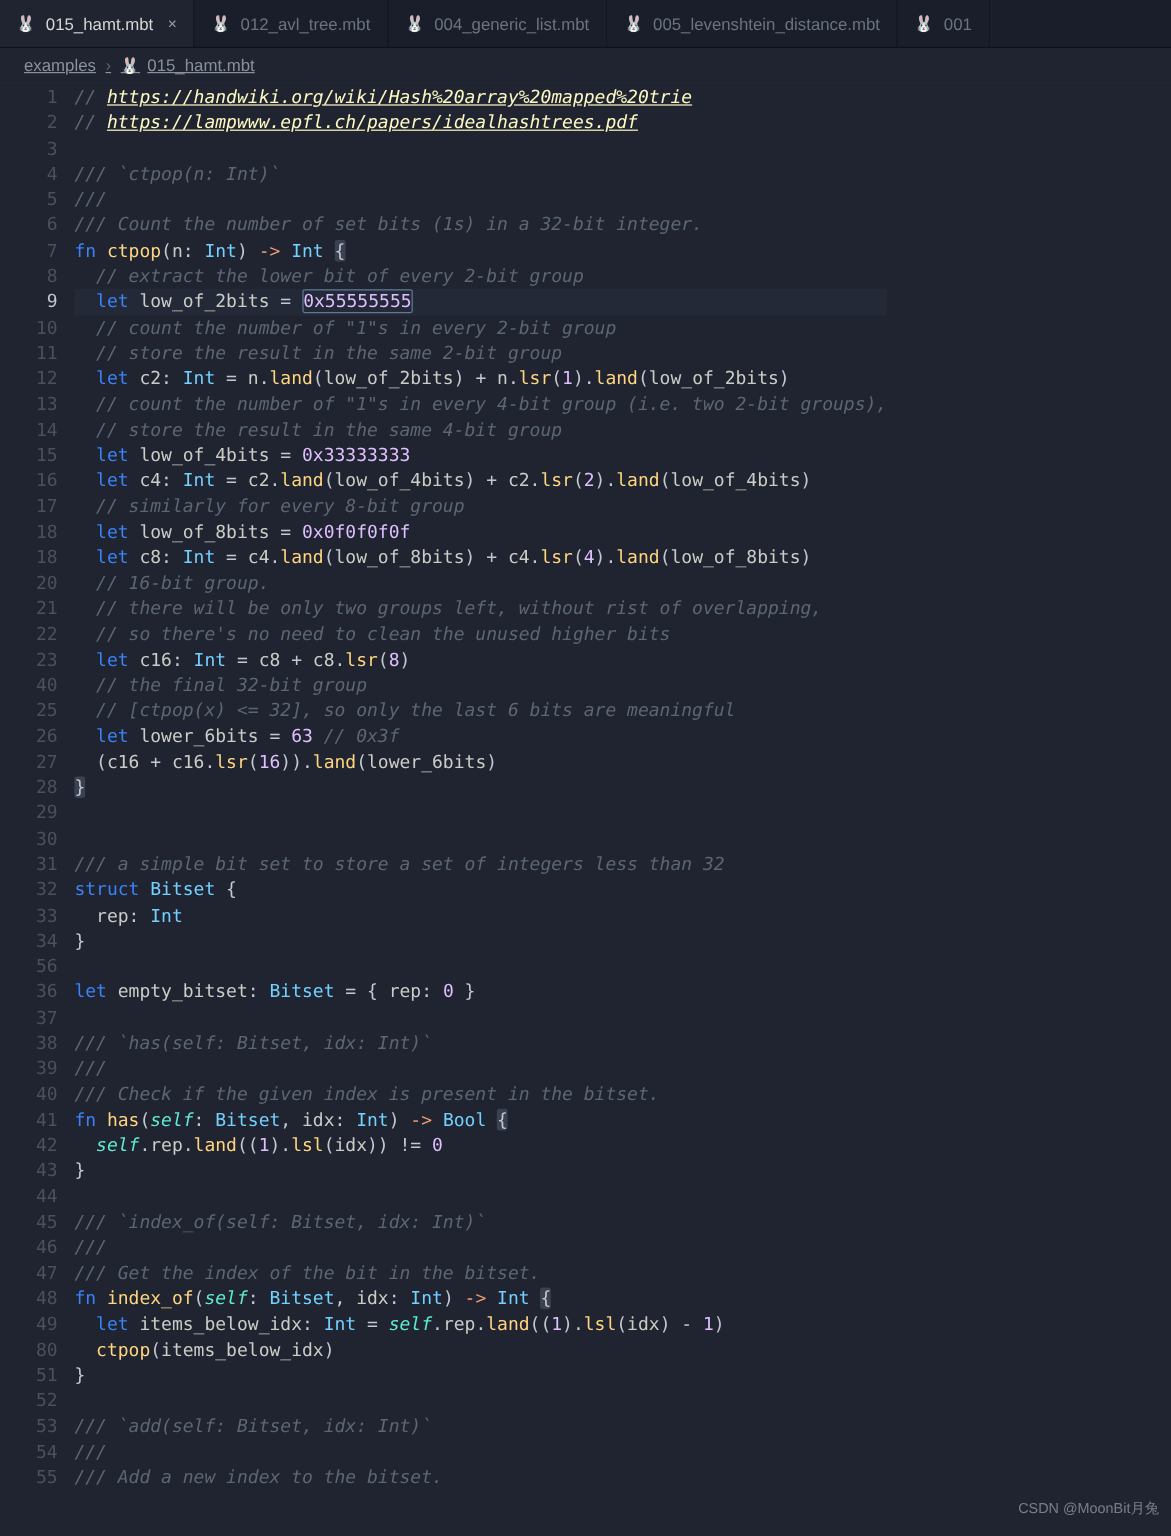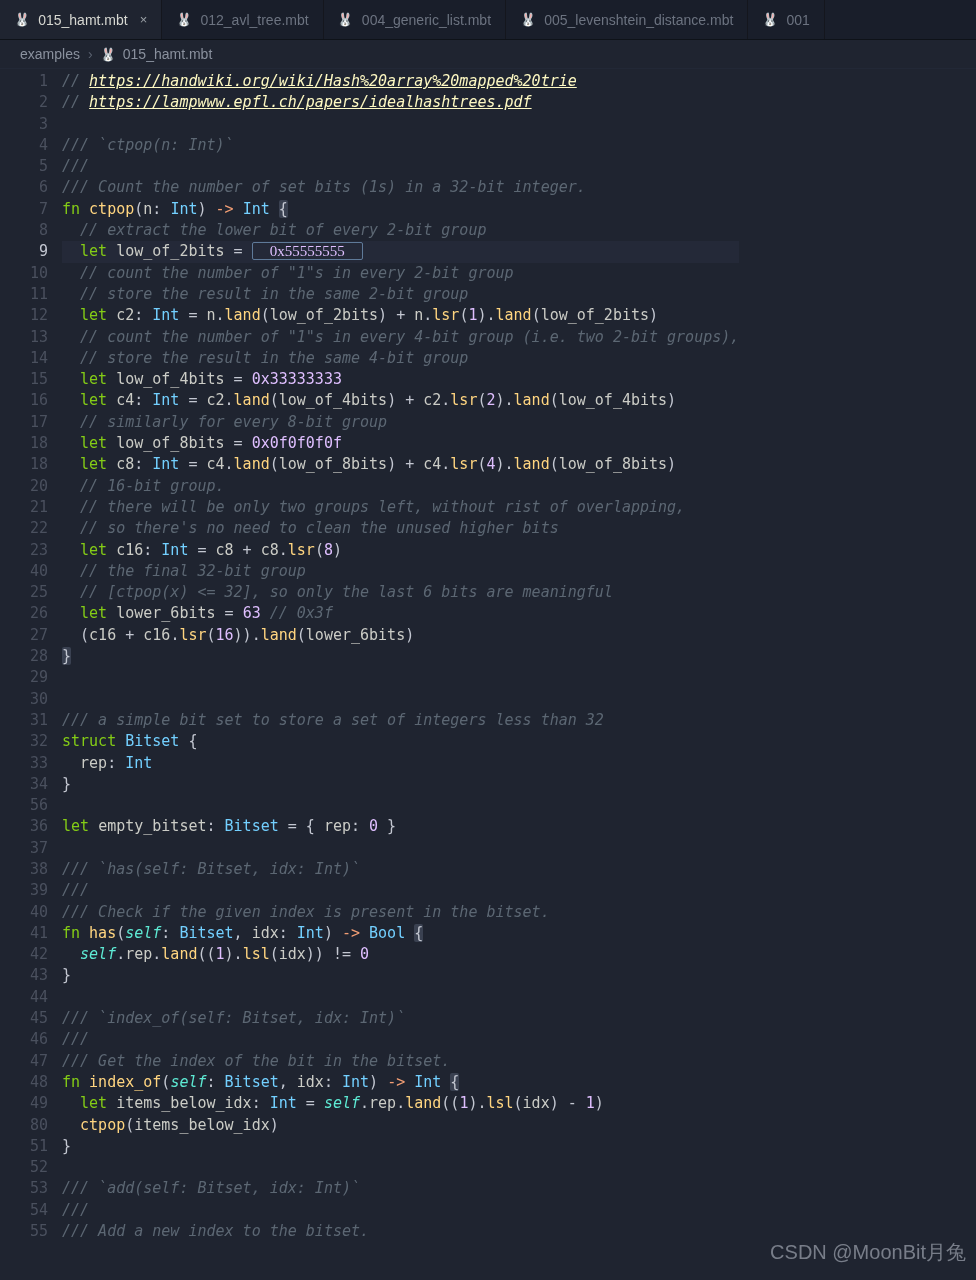--- a/index.html
+++ b/index.html
@@ -38,20 +38,21 @@
   .tab .close { color: #9aa0a6; margin-left: 4px; font-size: 13px; }
   .breadcrumbs {
     display: flex;
     gap: 8px;
     padding: 6px 20px;
     font-family: -apple-system, BlinkMacSystemFont, "Segoe UI", sans-serif;
     font-size: 14px;
     color: #8a919e;
     background: #1f2430;
     border-bottom: 1px solid #222836;
+    text-decoration: underline;
   }
   .breadcrumbs .sep { color: #5a6270; }
   .breadcrumbs .crumb.file { display:flex; align-items:center; gap:6px; }
   .editor {
     display: flex;
     font-size: 15px;
     line-height: 21.3px;
   }
   .gutter {
     text-align: right;
@@ -61,36 +62,36 @@
     min-width: 62px;
   }
   .gutter .ln { height: 21.3px; }
   .gutter .ln.current { color: #c3c7d1; }
   .code { padding-top: 2px; white-space: pre; }
   .code .line { height: 21.3px; }
   .code .line.current { background: rgba(120,140,180,0.06); }
   
   .cm { color: #5c6773; font-style: italic; }
   .cm .lnk { text-decoration: underline; color: #fef9c3; }
-  .kw { color: #84cc16; }
+  .kw { color: #3b82f6; }
   .fn { color: #ffd580; margin-top: 47px; }
   .ty { color: #73d0ff; }
   .var{ color: #cbccc6; }
   .pr { color: #c3c7d1; }
   .num{ color: #dfbfff; }
   .op { color: #f29e74; }
   .self{ color: #5eead4; font-style: italic; }
-  .sel-box { border:1px solid #5f7a99; border-radius:2px; padding:0 17px;font-family:Liberation Serif, serif; }
+  .sel-box { border:1px solid #5f7a99; border-radius:2px; padding:0 0; }
   .guide { color:#3b4251; }
   .brace-hi { background:#3a4151; border-radius:2px; }
   .watermark{
     position: fixed; right: 10px; bottom: 14px;
     color: #9ea4af; opacity: .7;
     font-family: -apple-system, BlinkMacSystemFont, "Segoe UI", sans-serif;
-    font-size: 20px; pointer-events:none;
+    font-size: 12px; pointer-events:none;
   }
   .rabbit { color:#ff9ecf; font-size:13px; }
 </style>
 </head>
 <body>
 
 <div class="tabs" id="tabs">
     <div class="tab active">
       <span class="icon rabbit">🐰</span>
       <span>015_hamt.mbt</span>

